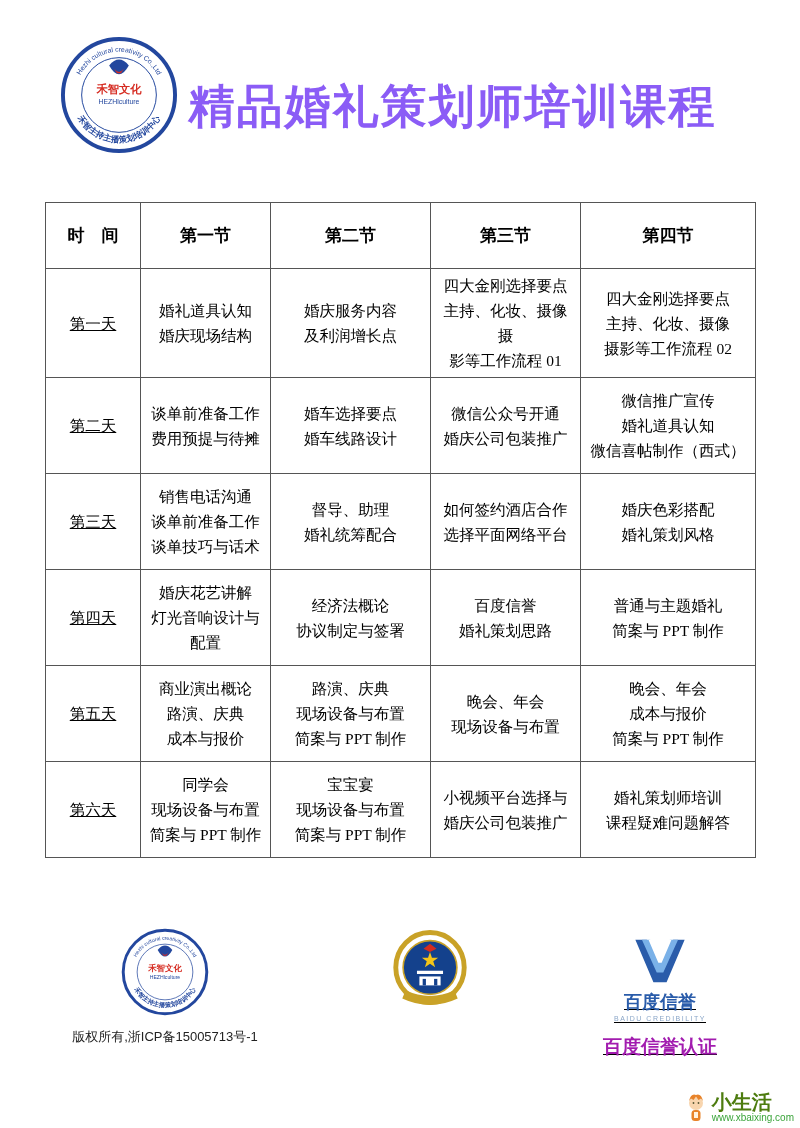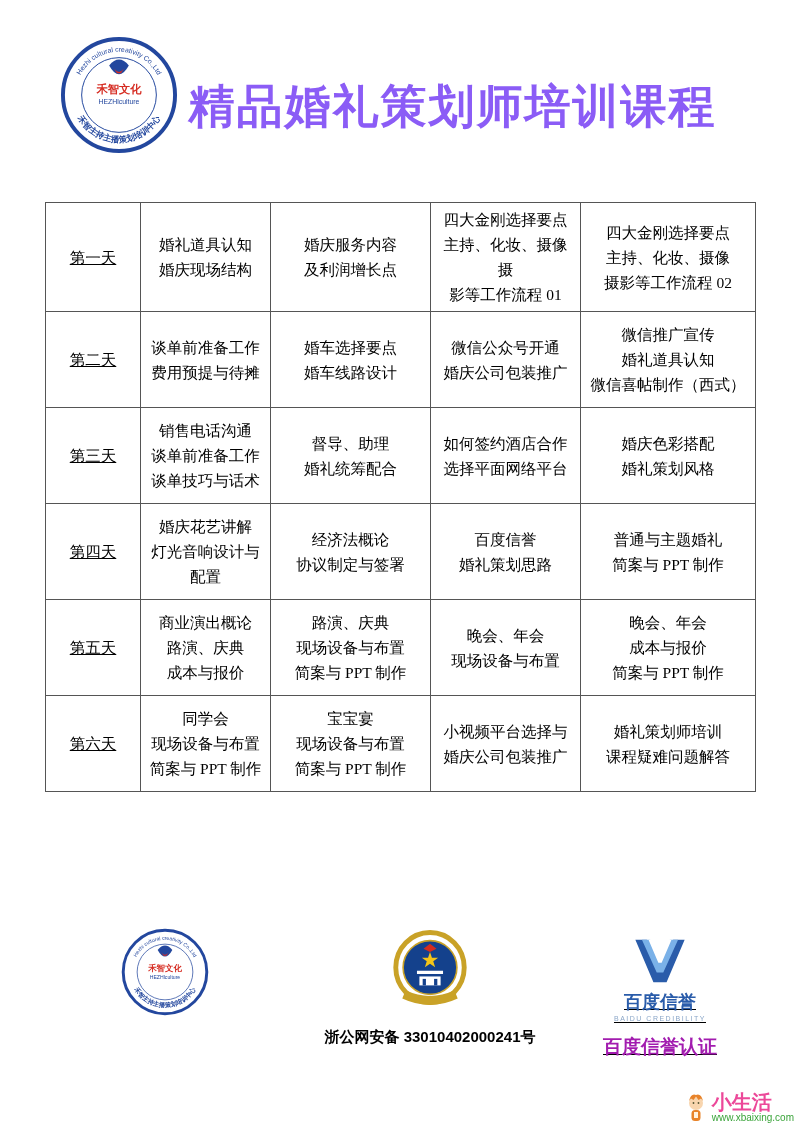--- a/index.html
+++ b/index.html
@@ -47,21 +47,21 @@
                   font-family:"Liberation Sans", sans-serif;text-decoration:underline; }
   .baidu-svg { width:54px; height:46px; display:inline-block; }
   .baidu-title { font-size:18px; font-weight:bold; color:#2a5caa; margin-top:2px; }
   .baidu-sub   { font-size:7px; letter-spacing:1.5px; color:#8aa6c8; margin-top:1px; }
   .baidu-cert  { font-size:19px; font-weight:bold; color:#a21caf; margin-top:12px; }
 
   
   .watermark { position:absolute; right:6px; bottom:4px; display:flex; align-items:center; gap:3px; }
   .wm-char { width:26px; height:32px; }
   .wm-texts { text-align:left; }
-  .wm-name { font-family:"Liberation Sans", sans-serif; font-weight:bold; font-size:20px; color:#ec4899; line-height:1; }
+  .wm-name { font-family:"Liberation Sans", sans-serif; font-weight:bold; font-size:20px; color:#4d7c0f; line-height:1; }
   .wm-url  { font-family:"Liberation Sans", sans-serif; font-size:10px; color:#3aa43a; line-height:1.2; }
 </style>
 </head>
 <body>
 
 <div class="logo-top">
   <svg class="logo-svg" viewBox="0 0 120 120">
     <circle cx="60" cy="60" r="57" fill="#ffffff" stroke="#23479e" stroke-width="4"></circle>
     <circle cx="60" cy="60" r="38" fill="none" stroke="#23479e" stroke-width="1"></circle>
     <defs>
@@ -85,20 +85,27 @@
 
 <table class="course">
   <colgroup>
     <col style="width:95px">
       <col style="width:130px">
       <col style="width:160px">
       <col style="width:150px">
       <col style="width:175px">
   </colgroup>
   <tbody>
+      <tr>
+    <th>时　间</th>
+    <th>第一节</th>
+    <th>第二节</th>
+    <th>第三节</th>
+    <th>第四节</th>
+  </tr>
   <tr>
     <td class="day">第一天</td>
     <td>婚礼道具认知
 婚庆现场结构</td>
     <td>婚庆服务内容
 及利润增长点</td>
     <td>四大金刚选择要点
 主持、化妆、摄像摄
 影等工作流程 01</td>
     <td>四大金刚选择要点
@@ -184,35 +191,35 @@
       </text>
       <text font-size="8.5" font-weight="bold" fill="#23479e">
         <textPath href="#lb2" startOffset="50%" text-anchor="middle">禾智主持主播策划培训中心</textPath>
       </text>
       <path d="M50,30 q10,-12 20,0 q-5,9 -10,9 q-5,0 -10,-9" fill="#23479e"></path>
       <path d="M55,33 q5,7 10,0 l-3,5 -4,0 z" fill="#d62d23"></path>
       <text x="60" y="58" text-anchor="middle" font-size="11.5" font-weight="bold" fill="#d62d23">禾智文化</text>
       <text x="60" y="69" text-anchor="middle" font-size="7" fill="#23479e" font-family="Liberation Sans, sans-serif">HEZHlculture</text>
     </svg>
   </div>
+  <div class="copyright">版权所有,浙ICP备15005713号-1</div>
 </div>
 
 <div class="footer-mid">
   <svg class="badge-svg" viewBox="0 0 100 108">
     <ellipse cx="50" cy="46" rx="42" ry="43" fill="none" stroke="#c9a227" stroke-width="6"></ellipse>
     <circle cx="50" cy="46" r="33" fill="#14418c" stroke="#c9a227" stroke-width="2"></circle>
     <polygon points="50,17 58,23 50,27 42,23" fill="#d42c1e"></polygon>
     <polygon points="50,27 52.4,34 60,34 54,38.5 56.3,45.8 50,41.5 43.7,45.8 46,38.5 40,34 47.6,34" fill="#f5c518"></polygon>
     <rect x="34" y="50" width="32" height="4" fill="#ffffff"></rect>
     <rect x="37" y="57" width="26" height="11" fill="#ffffff"></rect>
     <rect x="41" y="60" width="4" height="8" fill="#14418c"></rect>
     <rect x="55" y="60" width="4" height="8" fill="#14418c"></rect>
     <path d="M16,84 Q50,100 84,84 L80,74 Q50,88 20,74 Z" fill="#c9a227"></path>
   </svg>
-  <div class="police-text">浙公网安备 33010402000241号</div>
 </div>
 
 <div class="footer-right">
   <svg class="baidu-svg" viewBox="0 0 64 56">
     <polygon points="2,2 16,2 32,38 48,2 62,2 40,54 24,54" fill="#2a5caa"></polygon>
     <polygon points="20,2 32,28 44,2 54,2 36,42 28,42 10,2" fill="#7ab1e8"></polygon>
     <polygon points="26,2 32,16 38,2 46,2 34,30 30,30 18,2" fill="#ffffff"></polygon>
   </svg>
   <div class="baidu-title">百度信誉</div>
   <div class="baidu-sub">BAIDU CREDIBILITY</div>

